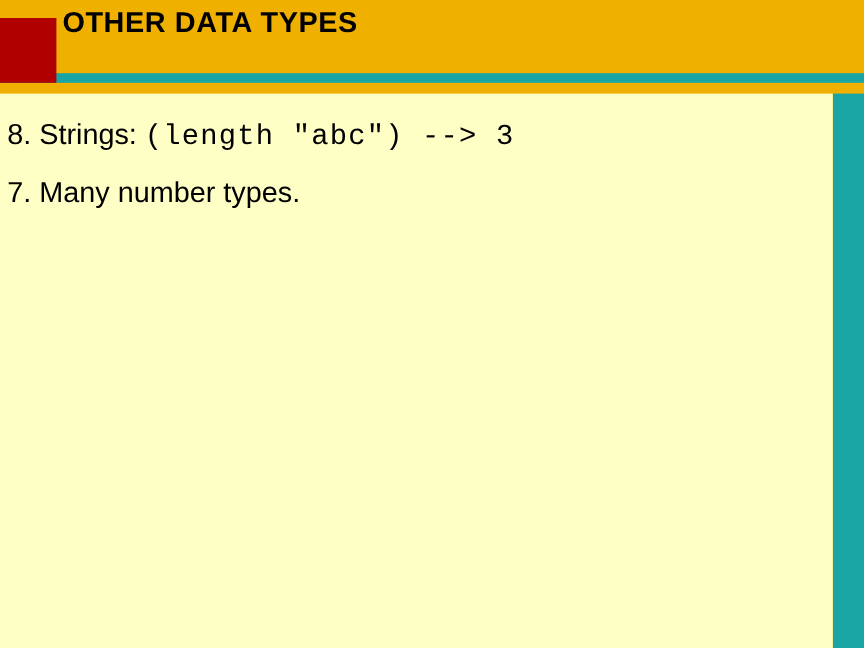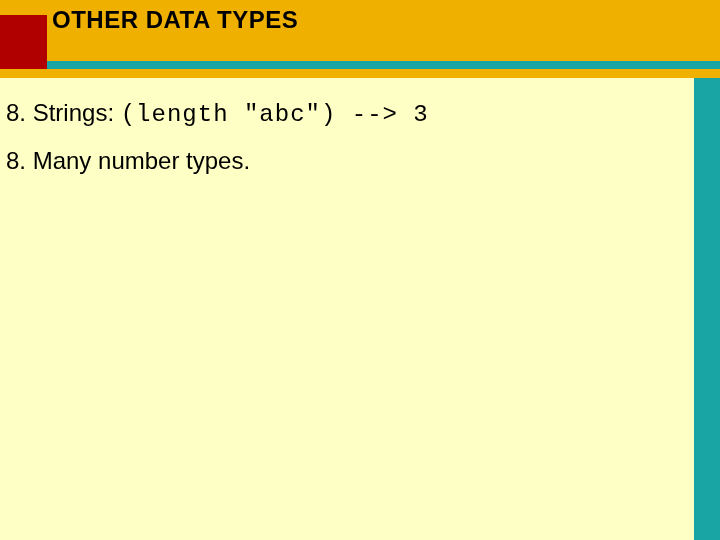--- a/index.html
+++ b/index.html
@@ -83,15 +83,15 @@
   <div class="teal-stripe"></div>
 </div>
 
 <div class="right-teal-sidebar"></div>
 
 <div class="content">
   <div class="line">
     <span class="num-label">8. Strings: </span><span class="code">(length "abc") --&gt; 3</span>
   </div>
   <div class="line">
-    <span>8. Many number types.</span>
+    <span>7. Many number types.</span>
   </div>
 </div>
 
 </body></html>

